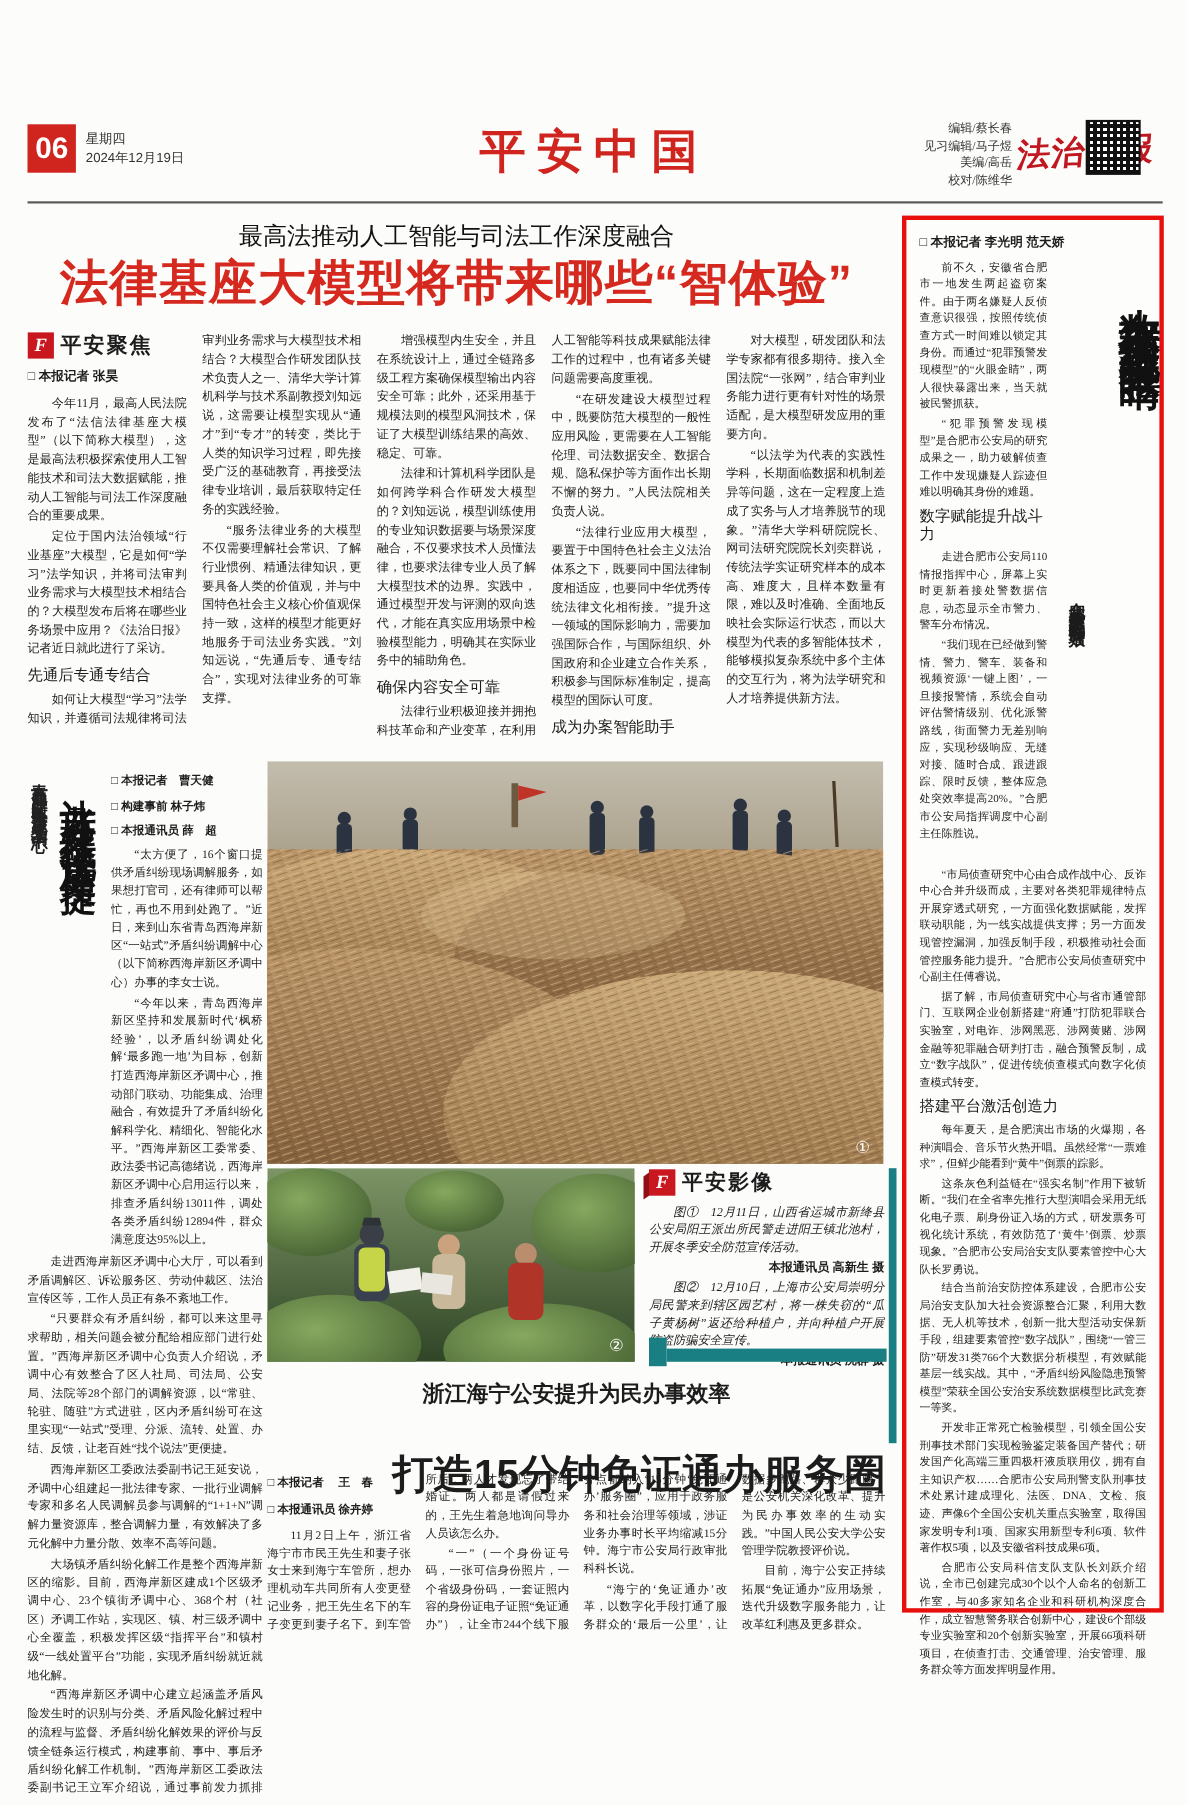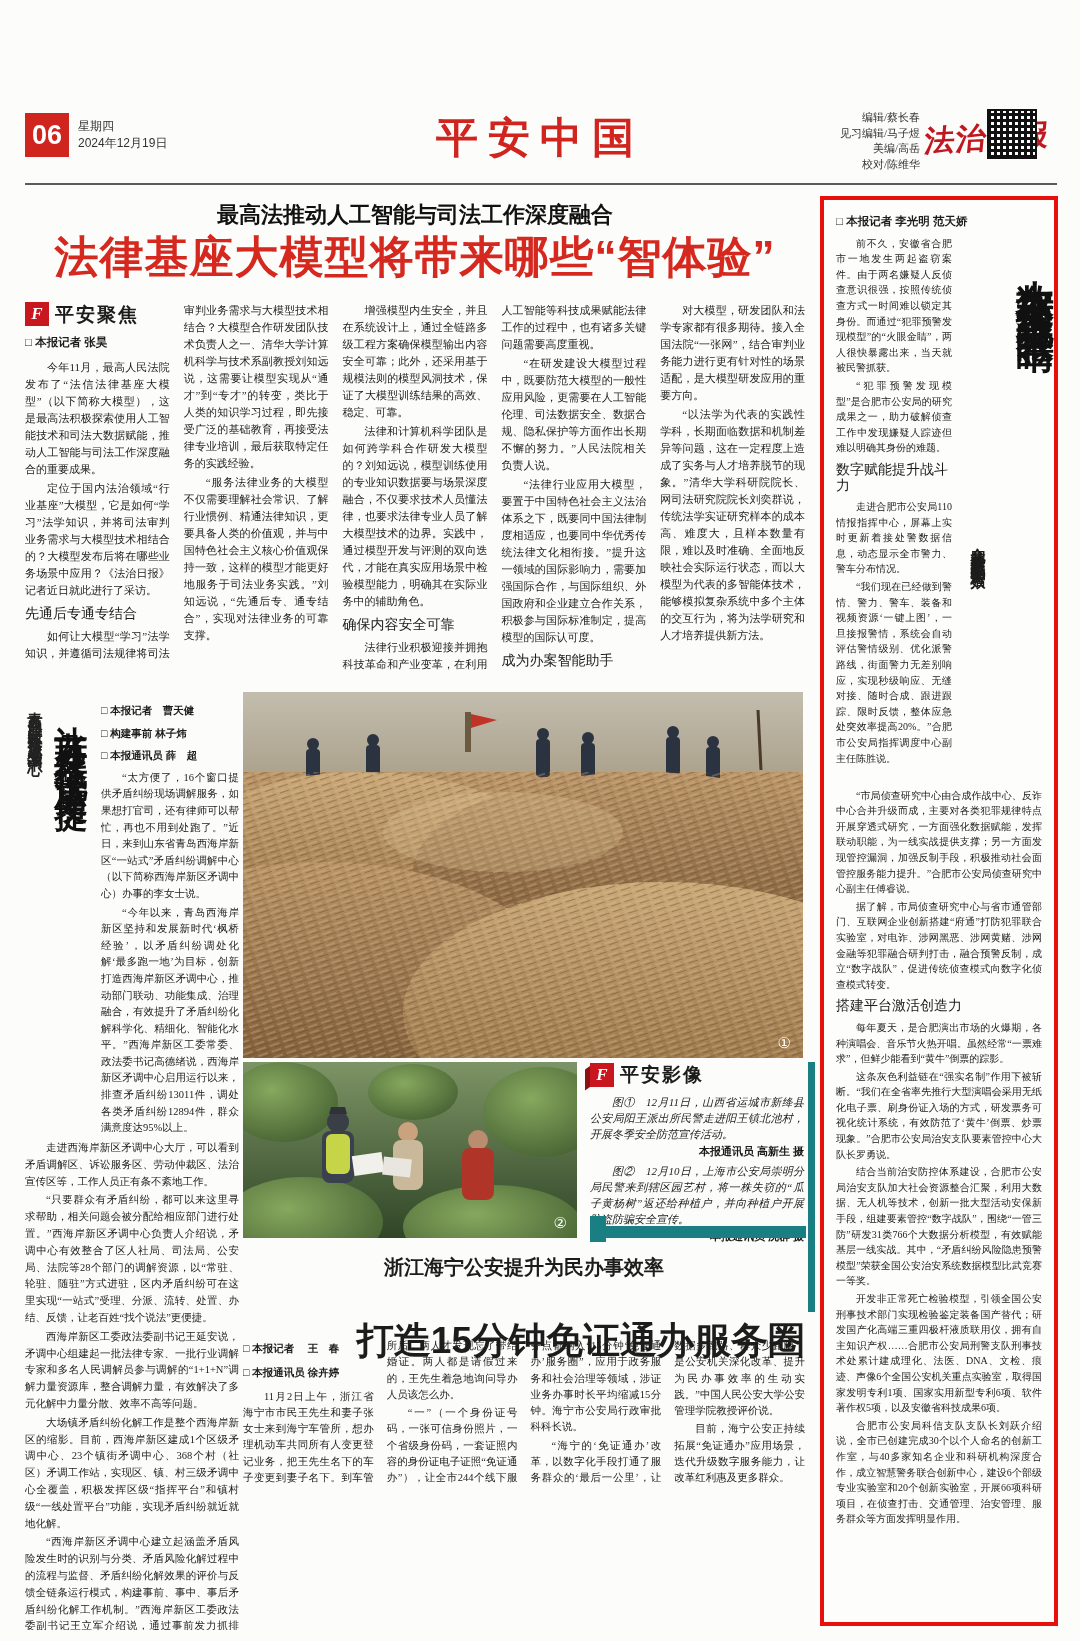--- a/index.html
+++ b/index.html
@@ -21,21 +21,21 @@
   .masthead{left:925px;top:118px;font-family:"Liberation Serif",serif;font-weight:bold;
             font-size:30px;color:#c01820;transform:skewX(-8deg) rotate(-3deg);letter-spacing:1px;}
   .qr{left:988px;top:110px;width:48px;height:48px;
       background:
         repeating-linear-gradient(0deg,#111 0 3px,transparent 3px 6px),
         repeating-linear-gradient(90deg,#111 0 3px,#fff 3px 6px);
       outline:2px solid #111;outline-offset:-1px;}
   .hrule{left:25px;top:183px;width:1032px;height:2px;background:#5a5a5a;}
 
   
-  .m-kicker{left:25px;top:200px;width:780px;text-align:center;font-weight:bold;
+  .m-kicker{left:25px;top:200px;width:780px;text-align:center;font-weight:normal;
             font-family:"Liberation Sans",sans-serif;font-size:22px;color:#111;}
   .m-head{left:25px;top:228px;width:780px;text-align:center;color:#d5281e;
           font-family:"Liberation Sans",sans-serif;font-weight:bold;font-size:44px;letter-spacing:1px;}
   .m-cols{left:25px;top:302px;width:780px;height:384px;column-count:5;column-gap:14px;
           font-size:11px;line-height:17px;overflow:hidden;}
   .m-cols .sub,.rb .sub{font-size:14px;margin:6px 0;text-indent:0;}
   .logoRow{display:flex;align-items:center;gap:6px;margin-bottom:8px;break-inside:avoid;}
   .cube{position:relative;width:24px;height:24px;background:#c8171e;flex:0 0 auto;}
   .cube::before{content:"";position:absolute;left:-5px;top:3px;width:5px;height:21px;background:#8f1014;
                 transform:skewY(-35deg);transform-origin:top right;}
@@ -73,21 +73,21 @@
   
   .ba-kick{left:243px;top:1254px;width:562px;text-align:center;font-weight:bold;
            font-family:"Liberation Sans",sans-serif;font-size:20px;}
   .ba-head{left:243px;top:1316px;width:562px;text-align:right;font-weight:bold;
            font-family:"Liberation Sans",sans-serif;font-size:37px;}
   .ba-cols{left:243px;top:1338px;width:562px;height:292px;column-count:4;column-gap:13px;
            font-size:10.5px;line-height:16.3px;overflow:hidden;}
   .ba-cols .byl{font-size:10.5px;}
 
   
-  .rb{left:820px;top:196px;width:238px;height:1430px;border:4px solid #e8100c;background:#fdfdfb;
+  .rb{left:820px;top:196px;width:238px;height:1270px;border:4px solid #e8100c;background:#fdfdfb;
       box-sizing:border-box;padding:12px 12px 10px 12px;font-size:10px;line-height:15.6px;}
   .rb .byl{font-size:11.5px;margin-bottom:6px;}
   .rb-hero{display:flex;height:548px;}
   .rb-herotext{flex:1;overflow:hidden;padding-right:4px;}
   .rb-vert{position:relative;width:86px;flex:0 0 auto;}
   .rb-title{position:absolute;right:0;top:14px;font-family:"Liberation Sans",sans-serif;
             font-weight:bold;font-size:38px;letter-spacing:5px;color:#111;height:540px;}
   .rb-subtitle{position:absolute;right:56px;top:300px;font-family:"Liberation Sans",sans-serif;
                font-weight:bold;font-size:15px;letter-spacing:2px;height:240px;}
   .rb-body{overflow:hidden;height:806px;margin-top:4px;}

